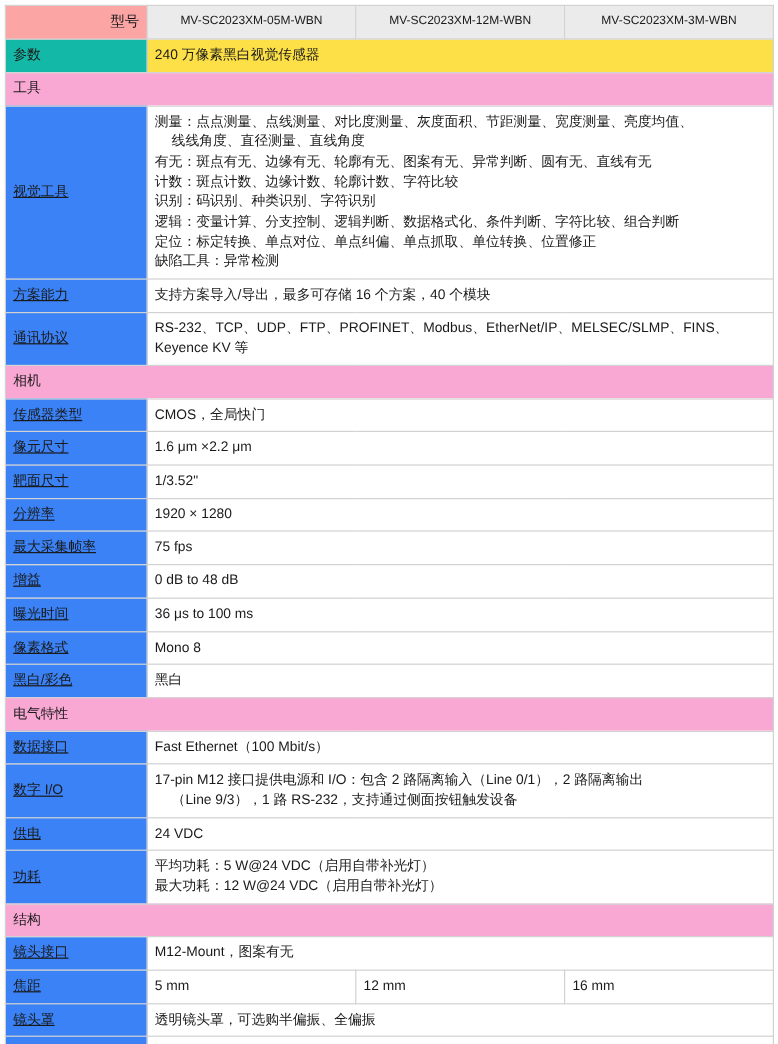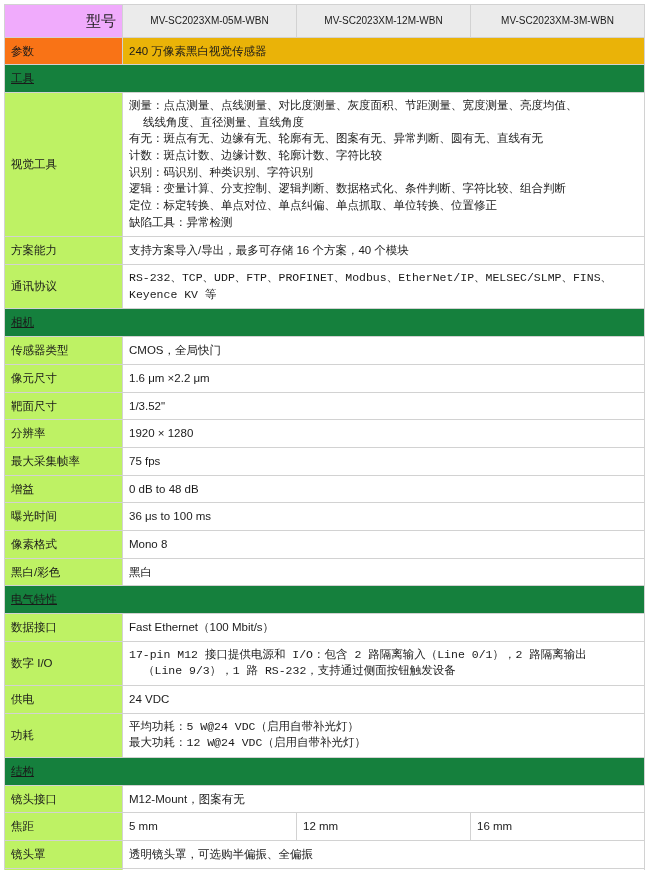--- a/index.html
+++ b/index.html
@@ -30,55 +30,55 @@
     line-height: 1.45;
   }
   
   col.c-label { width: 118px; }
   col.c-a { width: 174px; }
   col.c-b { width: 174px; }
   col.c-c { width: 174px; }
 
   
   .hdr-label {
-    background: #f0abfc;
+    background: #fca5a5;
     text-align: right !important;
-    font-size: 15px;
+    font-size: 12px;
     color: #1a1a1a;
   }
   .hdr-model {
     background: #ebebeb;
     text-align: center !important;
     font-size: 10px;
   }
   .param-label {
-    background: #f97316;
+    background: #14b8a6;
     text-align: left !important;
     padding-left: 6px !important;
   }
   .param-val {
-    background: #eab308;
+    background: #fde047;
   }
   
   .section td {
-    background: #15803d;
+    background: #f9a8d4;
     font-size: 11.5px;
     padding: 4px 6px;
+  }
+  .row-label {
+    background: #3b82f6;
     text-decoration: underline;
-  }
-  .row-label {
-    background: #bef264;
   }
   .val {
     background: #ffffff;
   }
   .val .line { display: block; }
   .val .indent { display: block; padding-left: 14px; }
   .sub-split td { padding: 5px 6px; }
-  .tight { line-height: 1.5; font-family: Liberation Mono, monospace; }
+  .tight { line-height: 1.5; }
 </style>
 </head>
 <body>
 
 <table class="spec">
   <colgroup>
     <col class="c-label">
       <col class="c-a">
       <col class="c-b">
       <col class="c-c">

